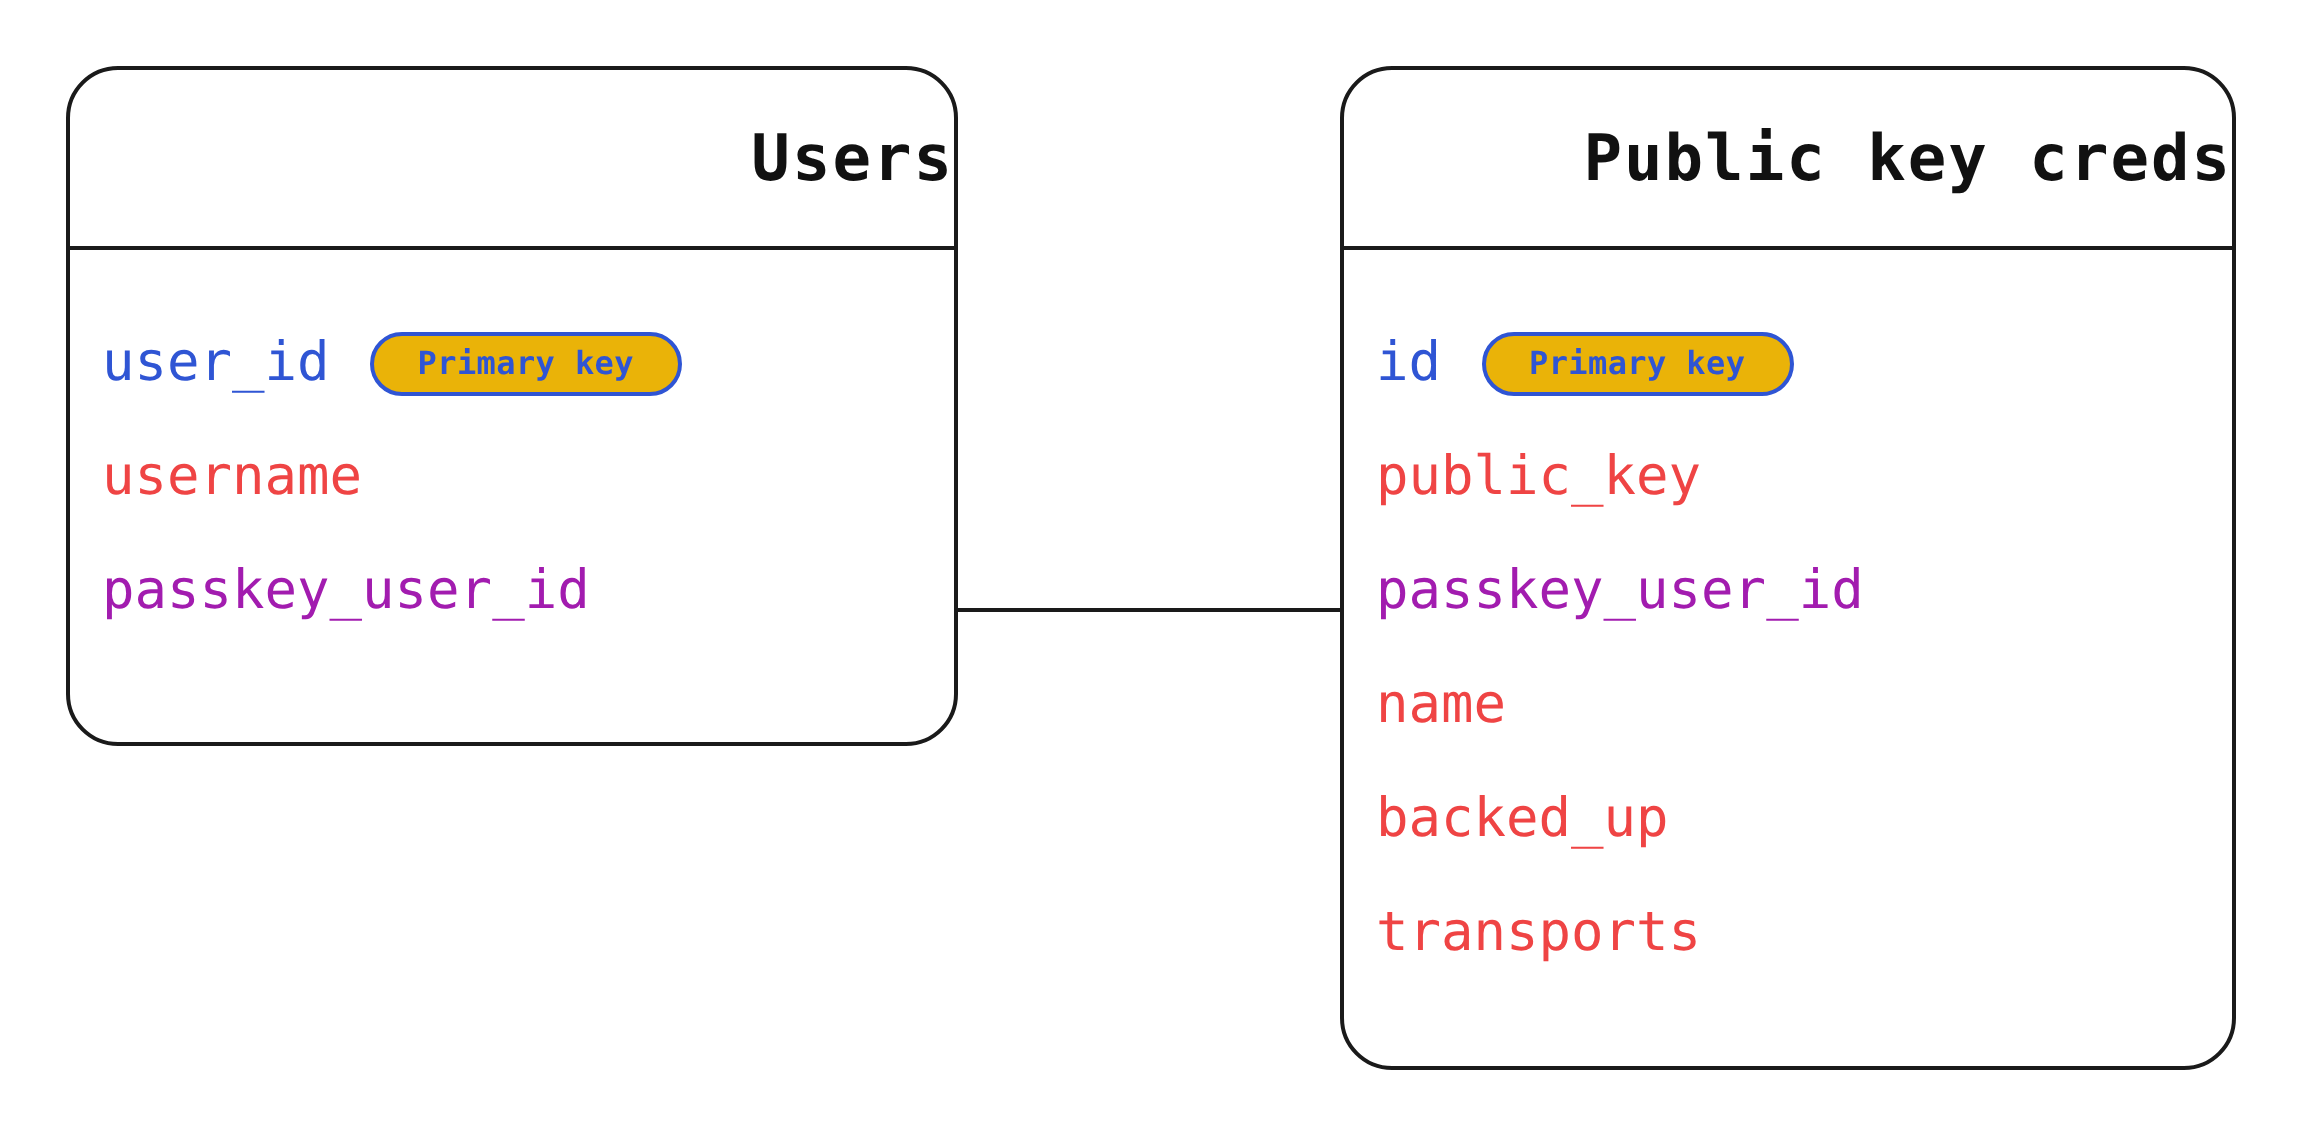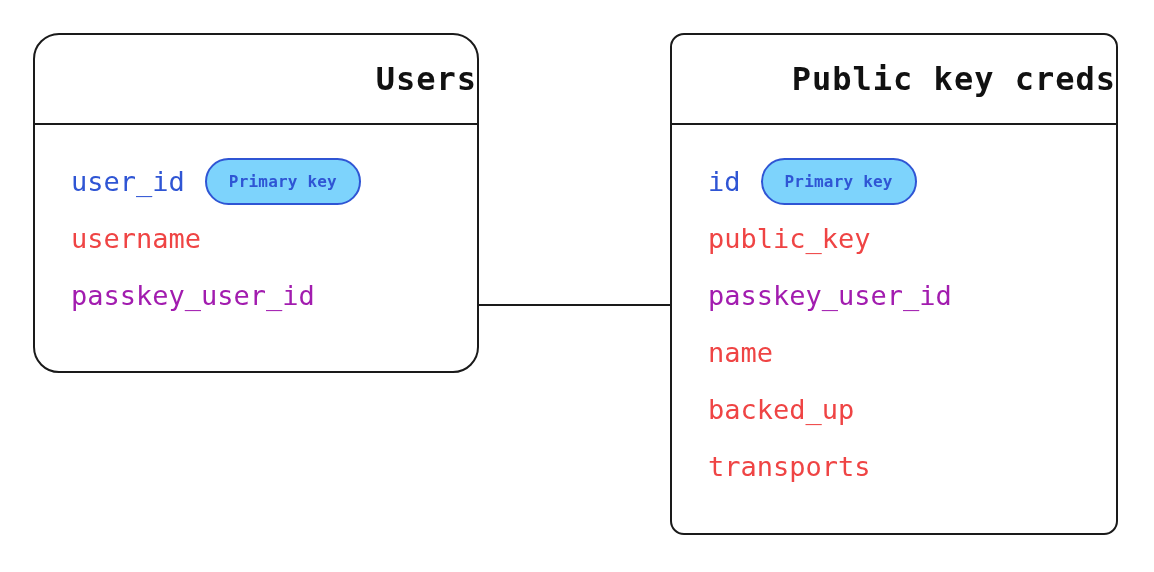--- a/index.html
+++ b/index.html
@@ -62,44 +62,44 @@
   .entity-fields {
     box-sizing: border-box;
     padding: 28px 0 26px 0;
   }
 
   .field-row {
     box-sizing: border-box;
     display: flex;
     align-items: center;
     height: 57px;
-    padding-left: 36px;
+    padding-left: 16px;
   }
 
   .field-name {
     font-family: "DejaVu Sans Mono", "Liberation Mono", monospace;
     font-size: 27px;
     color: #ef4444;
     line-height: 1;
     white-space: nowrap;
   }
   .field-name.accent-blue   { color: #2f55d4; }
   .field-name.accent-orange { color: #a21caf; }
 
   .badge {
     box-sizing: border-box;
     margin-left: 20px;
     display: inline-flex;
     align-items: center;
     justify-content: center;
-    height: 47px;
+    height: 32px;
     padding: 0 22px;
     border: 2px solid #2f55d4;
     border-radius: 999px;
-    background: #7dd3fc;
+    background: #eab308;
   }
   .badge-label {
     font-family: "DejaVu Sans Mono", "Liberation Mono", monospace;
     font-weight: bold;
     font-size: 16px;
     letter-spacing: 0.2px;
     color: #2f55d4;
     line-height: 1;
     white-space: nowrap;
   }
@@ -121,21 +121,21 @@
           </span>
         </div>
         <div class="field-row">
           <span class="field-name">username</span>
         </div>
         <div class="field-row">
           <span class="field-name accent-orange">passkey_user_id</span>
         </div>
       </div>
     </div>
-    <div class="entity" style="left: 670px; top: 33px; width: 448px; height: 502px; border-radius: 14px;">
+    <div class="entity" style="left: 670px; top: 33px; width: 448px; height: 502px;">
       <div class="entity-header">
         <div class="entity-title">Public key creds</div>
       </div>
       <div class="entity-fields">
         <div class="field-row">
           <span class="field-name accent-blue">id</span>
           <span class="badge">
             <span class="badge-label">Primary key</span>
           </span>
         </div>

